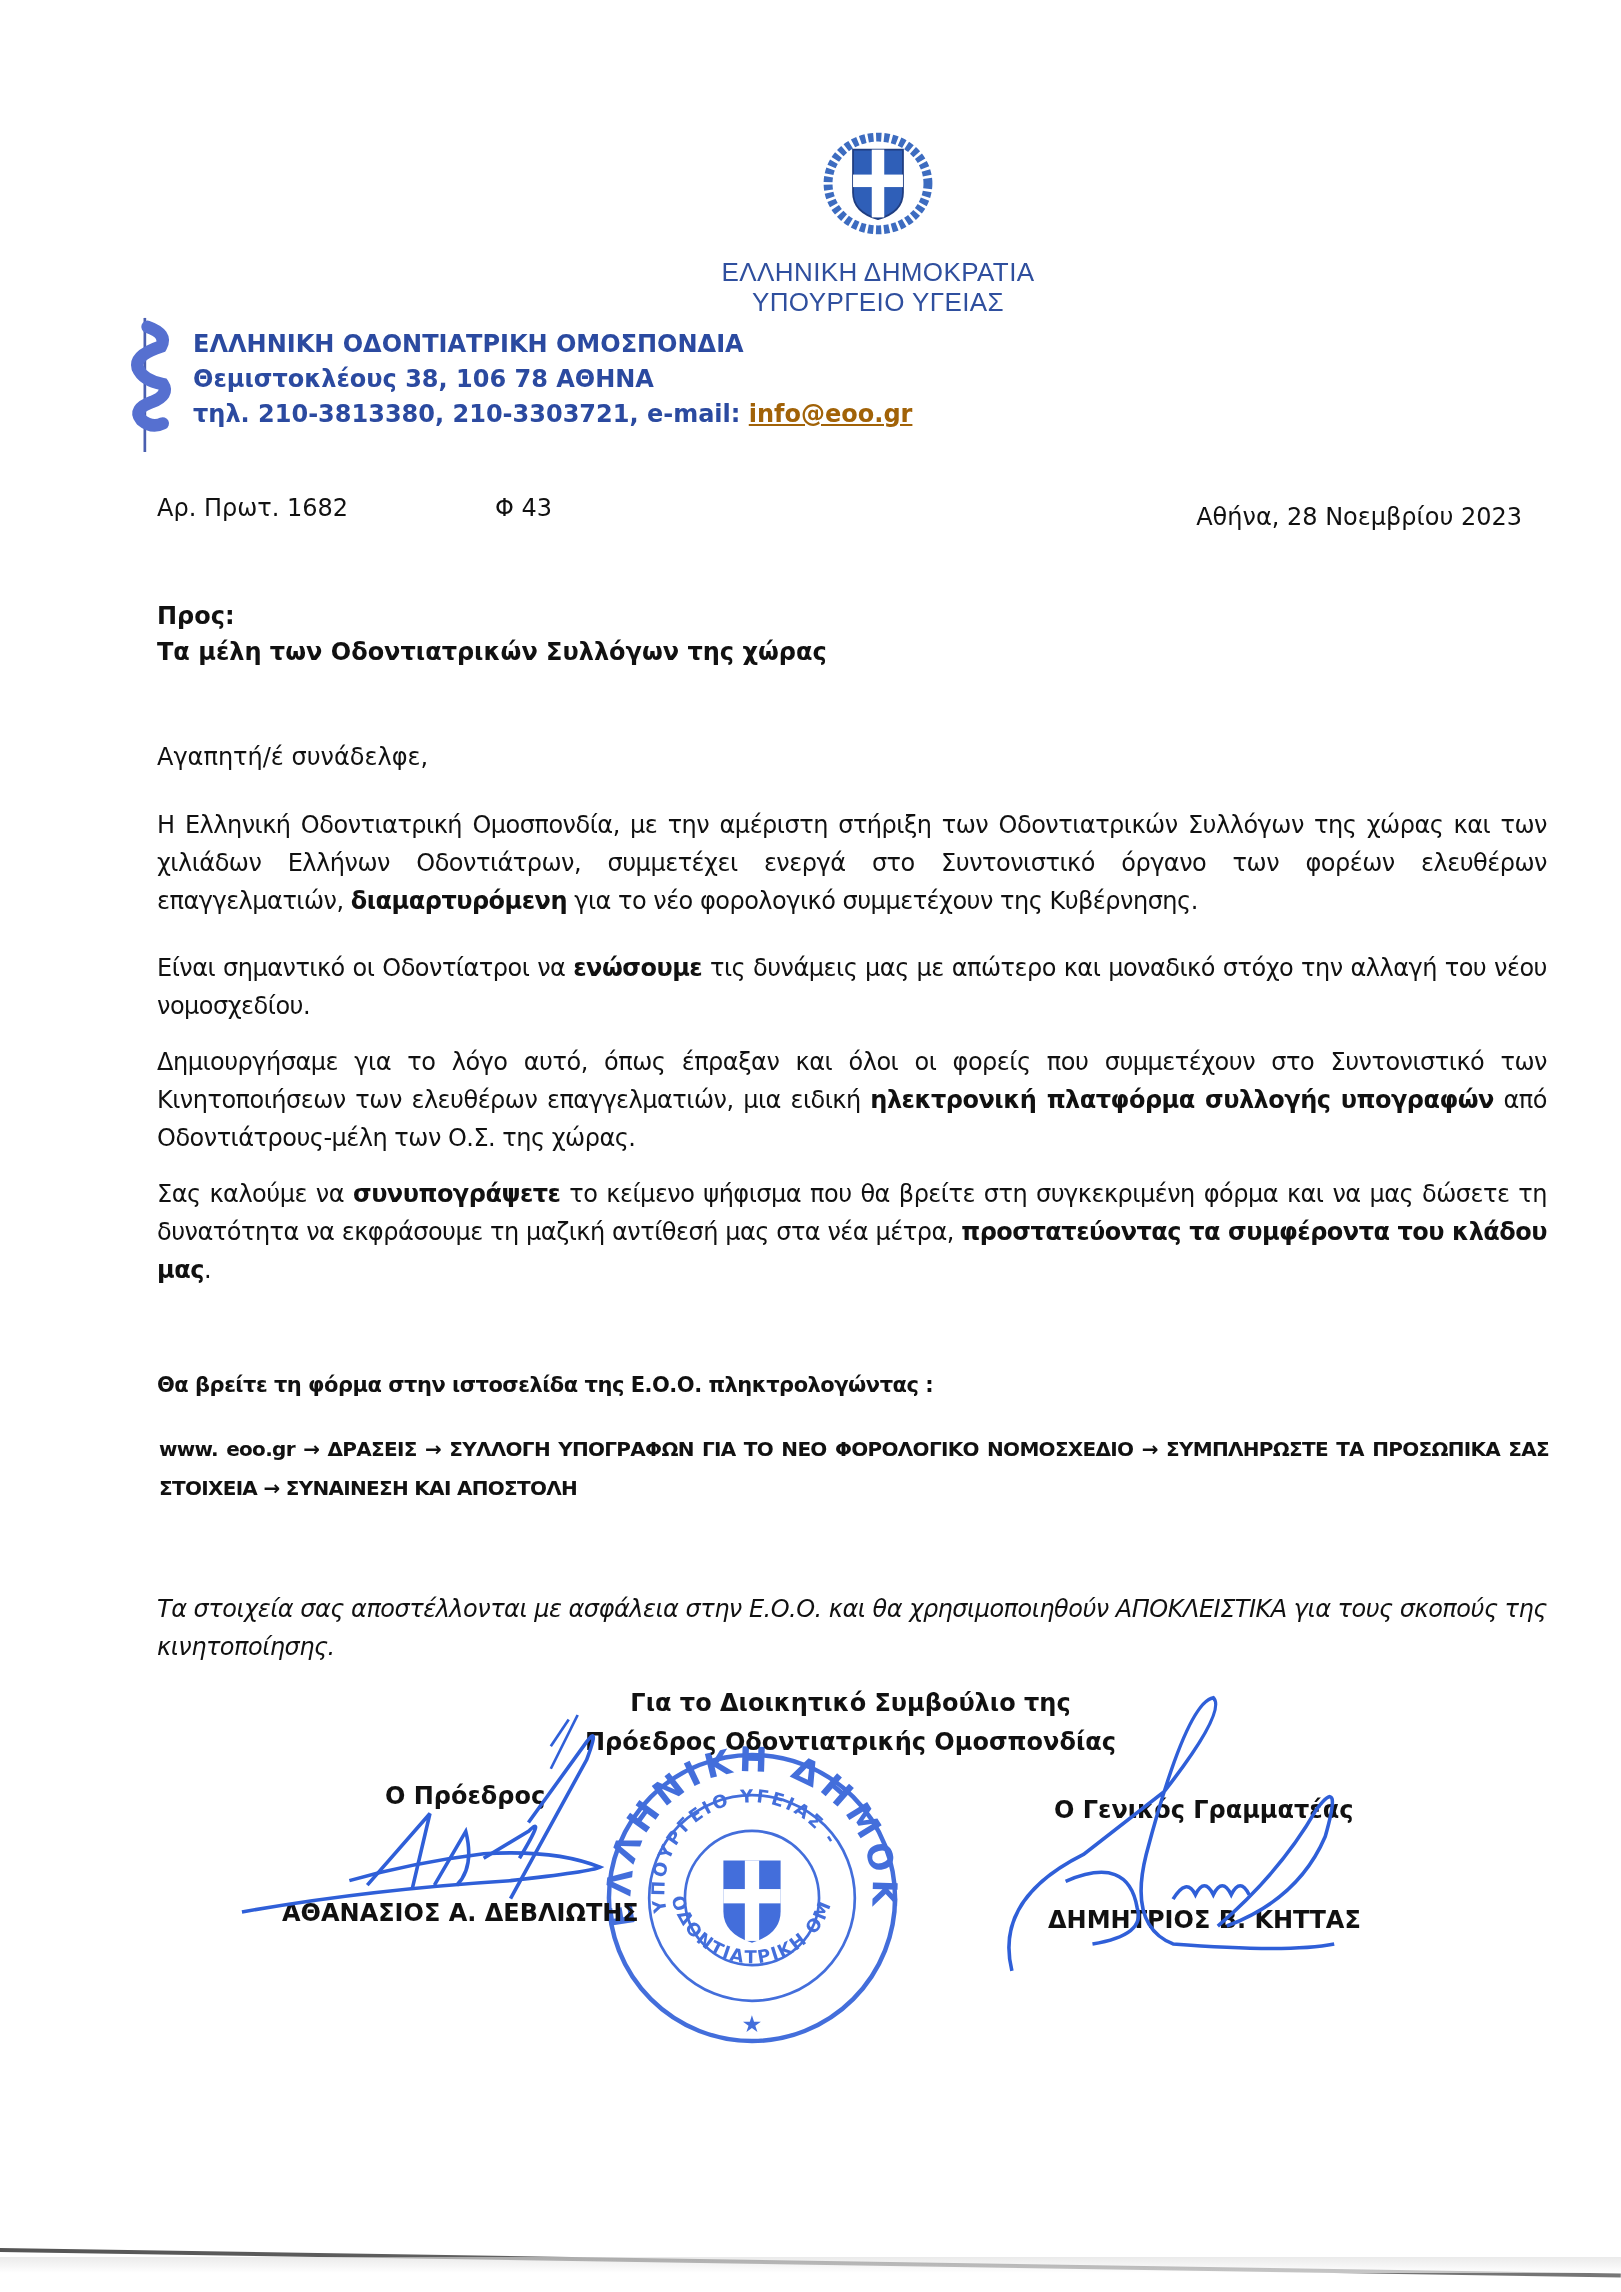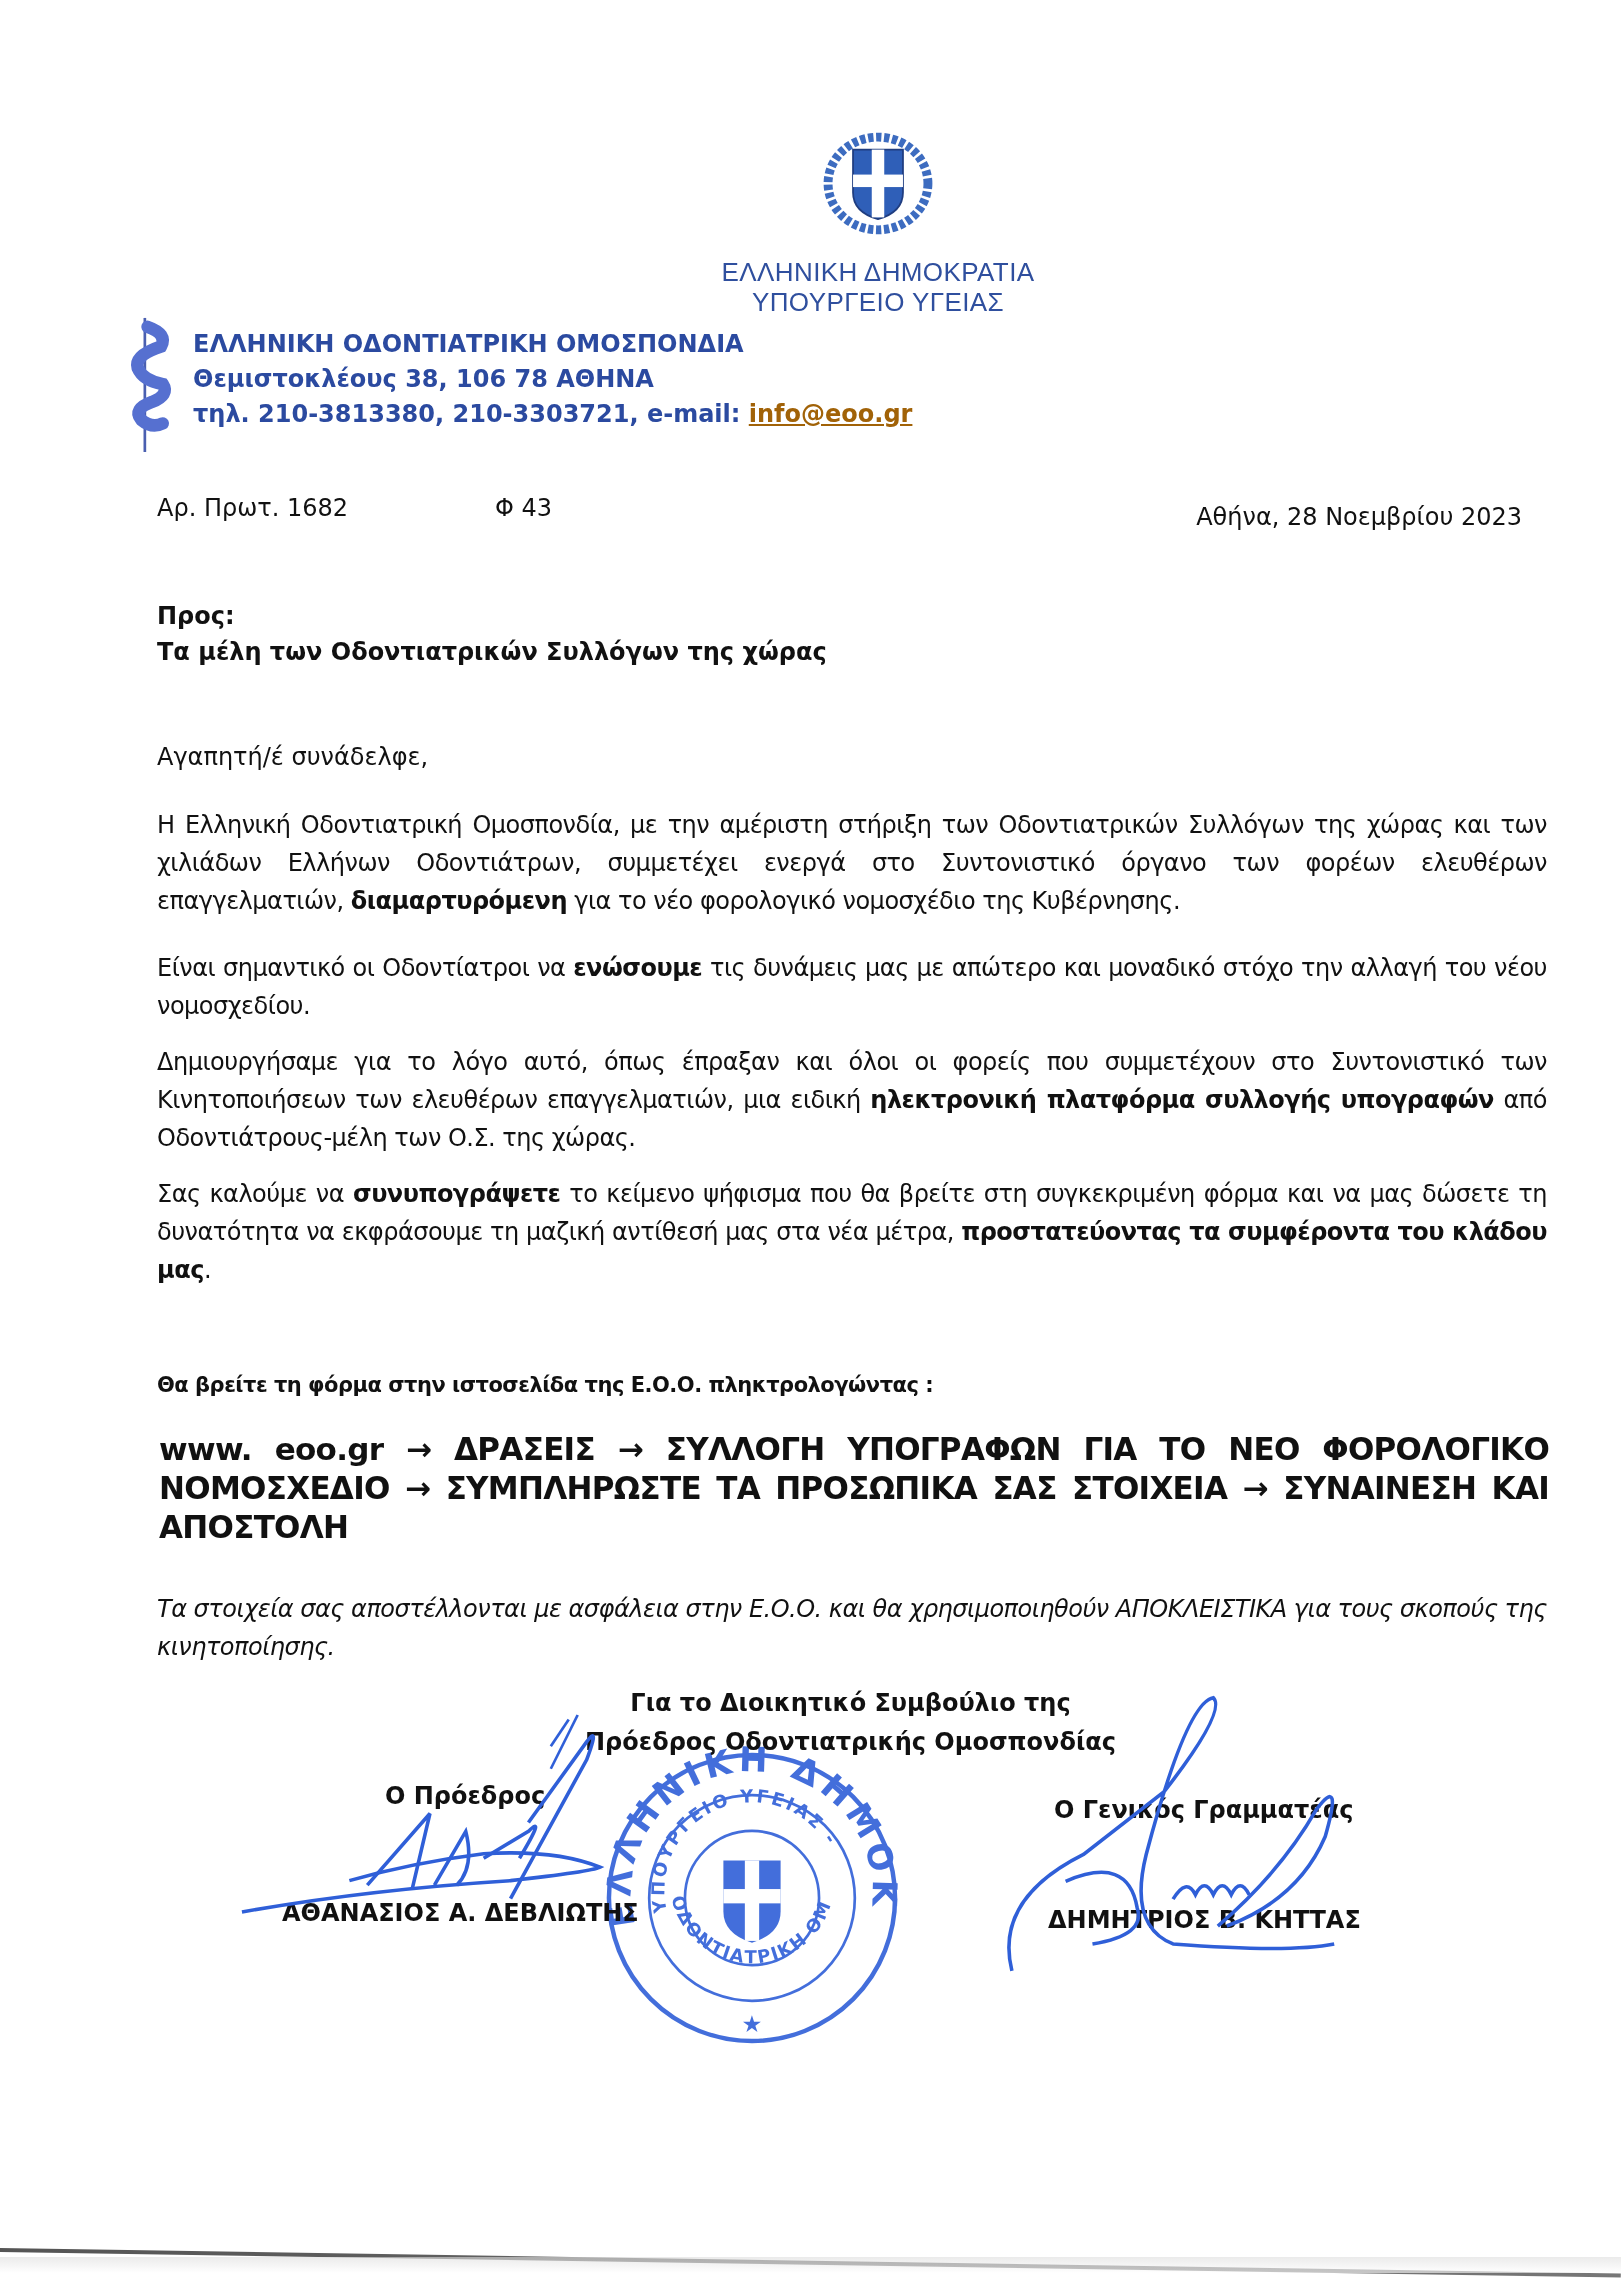--- a/index.html
+++ b/index.html
@@ -30,21 +30,21 @@
 
   .body { left: 157px; width: 1390px; font-size: 24px; line-height: 38px; text-align: justify;
           font-family: "DejaVu Sans", sans-serif; letter-spacing: -0.5px; }
   .body b { font-weight: bold; }
   .p1 { top: 806px; }
   .p2 { top: 949px; }
   .p3 { top: 1043px; }
   .p4 { top: 1175px; }
 
   .find { left: 157px; top: 1373px; font-weight: bold; font-size: 21px; font-family: "DejaVu Sans", sans-serif; letter-spacing: -0.5px; }
-  .path { left: 159px; top: 1430px; width: 1390px; font-weight: bold; font-size: 31px; line-height: 39px;
+  .path { left: 159px; top: 1430px; width: 1390px; font-weight: bold; font-size: 20px; line-height: 39px;
           font-family: "DejaVu Sans", sans-serif; letter-spacing: -0.7px; text-align: justify; }
 
   .notice { left: 157px; top: 1590px; width: 1390px; font-style: italic; font-size: 24px; line-height: 38px;
             font-family: "DejaVu Sans", sans-serif; letter-spacing: -0.5px; }
 
   .closing { left: 537px; top: 1684px; width: 627px; text-align: center; font-weight: bold; font-size: 24px;
              line-height: 39px; font-family: "DejaVu Sans", sans-serif; }
 
   .role-left { left: 385px; top: 1782px; font-weight: bold; font-size: 24px; font-family: "DejaVu Sans", sans-serif; }
   .name-left { left: 282px; top: 1899px; font-weight: bold; font-size: 24px; font-family: "DejaVu Sans", sans-serif; }
@@ -90,21 +90,21 @@
 <div class="abs meta meta-prot">Αρ. Πρωτ. 1682</div>
 <div class="abs meta meta-phi">Φ 43</div>
 <div class="abs meta meta-date">Αθήνα, 28 Νοεμβρίου 2023</div>
 
 <div class="abs to-label">Προς:</div>
 <div class="abs to-recip">Τα μέλη των Οδοντιατρικών Συλλόγων της χώρας</div>
 
 <div class="abs greeting">Αγαπητή/έ συνάδελφε,</div>
 
 <div class="abs body p1">
-  <span>Η Ελληνική Οδοντιατρική Ομοσπονδία, με την αμέριστη στήριξη των Οδοντιατρικών Συλλόγων της χώρας και των χιλιάδων Ελλήνων Οδοντιάτρων, συμμετέχει ενεργά στο Συντονιστικό όργανο των φορέων ελευθέρων επαγγελματιών, </span><b>διαμαρτυρόμενη</b><span> για το νέο φορολογικό νομοσχέδιο της Κυβέρνησης.</span>
+  <span>Η Ελληνική Οδοντιατρική Ομοσπονδία, με την αμέριστη στήριξη των Οδοντιατρικών Συλλόγων της χώρας και των χιλιάδων Ελλήνων Οδοντιάτρων, συμμετέχει ενεργά στο Συντονιστικό όργανο των φορέων ελευθέρων επαγγελματιών, </span><b>διαμαρτυρόμενη</b><span> για το νέο φορολογικό συμμετέχουν της Κυβέρνησης.</span>
 </div>
 <div class="abs body p2">
   <span>Είναι σημαντικό οι Οδοντίατροι να </span><b>ενώσουμε</b><span> τις δυνάμεις μας με απώτερο και μοναδικό στόχο την αλλαγή του νέου νομοσχεδίου.</span>
 </div>
 <div class="abs body p3">
   <span>Δημιουργήσαμε για το λόγο αυτό, όπως έπραξαν και όλοι οι φορείς που συμμετέχουν στο Συντονιστικό των Κινητοποιήσεων των ελευθέρων επαγγελματιών, μια ειδική </span><b>ηλεκτρονική πλατφόρμα συλλογής υπογραφών</b><span> από Οδοντιάτρους-μέλη των Ο.Σ. της χώρας.</span>
 </div>
 <div class="abs body p4">
   <span>Σας καλούμε να </span><b>συνυπογράψετε</b><span> το κείμενο ψήφισμα που θα βρείτε στη συγκεκριμένη φόρμα και να μας δώσετε τη δυνατότητα να εκφράσουμε τη μαζική αντίθεσή μας στα νέα μέτρα, </span><b>προστατεύοντας τα συμφέροντα του κλάδου μας</b><span>.</span>
 </div>

